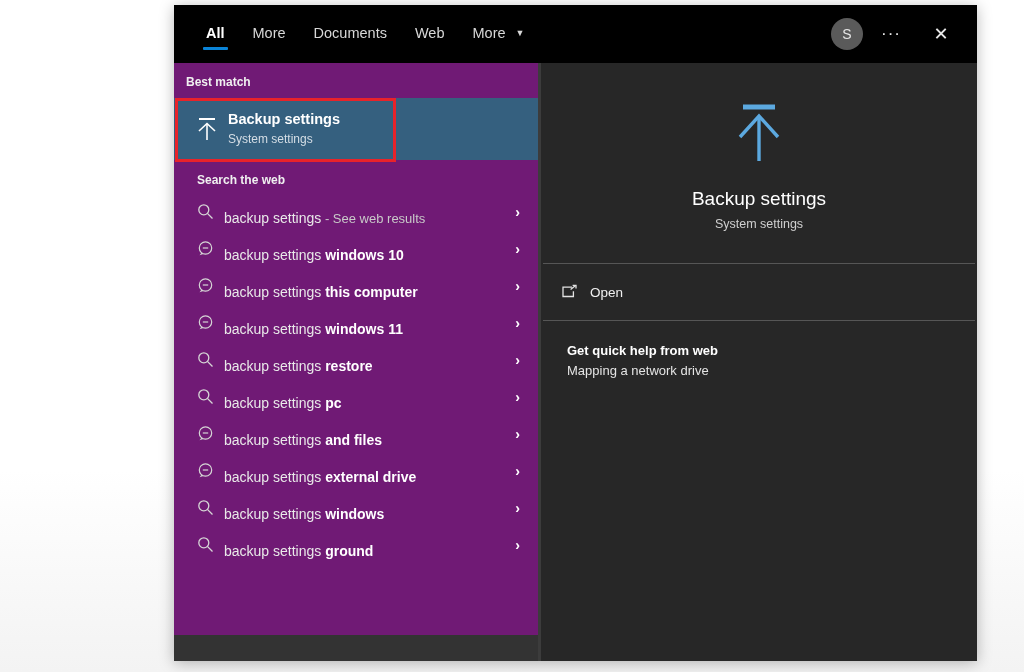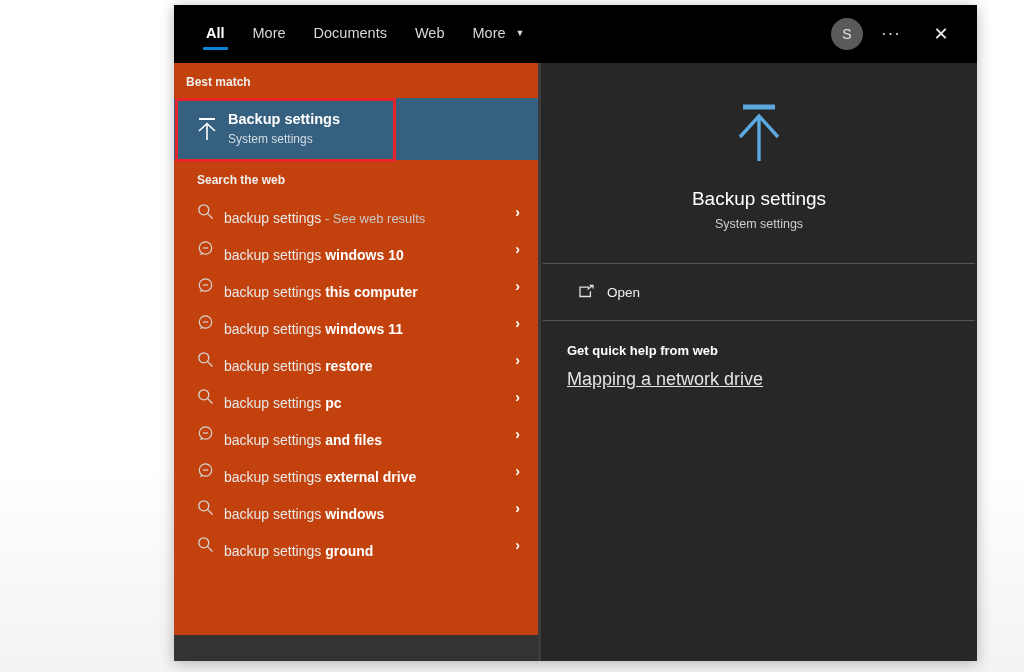--- a/index.html
+++ b/index.html
@@ -127,21 +127,21 @@
   .body-split {
     flex: 1 1 auto;
     display: flex;
     min-height: 0;
   }
 
   
   .left-pane {
     width: 364px;
     flex: 0 0 364px;
-    background: #c2410c;
+    background: #701a75;
     position: relative;
     display: flex;
     flex-direction: column;
   }
 
   .section-title {
     font-size: 12px;
     font-weight: bold;
     color: #f0f0f0;
     padding: 12px 0 9px 12px;
@@ -284,21 +284,21 @@
     height: 1px;
     background: #565656;
     margin: 0 2px;
   }
 
   .open-row {
     height: 56px;
     flex: 0 0 56px;
     display: flex;
     align-items: center;
-    padding-left: 36px;
+    padding-left: 19px;
     cursor: default;
   }
 
   .open-icon {
     width: 30px;
     flex: 0 0 30px;
     display: flex;
     align-items: center;
     color: #e3e3e3;
   }
@@ -312,26 +312,25 @@
   }
 
   .quick-help-title {
     font-size: 13px;
     font-weight: bold;
     color: #ffffff;
     cursor: default;
   }
 
   .quick-help-link {
-    font-size: 18px;
+    font-size: 13px;
     color: #e4e4e4;
-    margin-top: 11px;
+    margin-top: 5px;
     cursor: default;
     align-self: flex-start;
-    text-decoration: underline;
   }
 
   .right-filler { flex: 1 1 auto; }
 </style>
 </head>
 <body>
 
 <div class="page-backdrop"></div>
 
 <div class="search-window">

